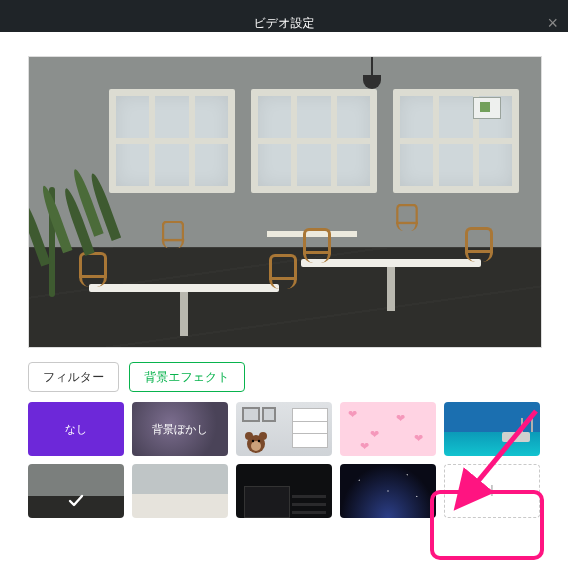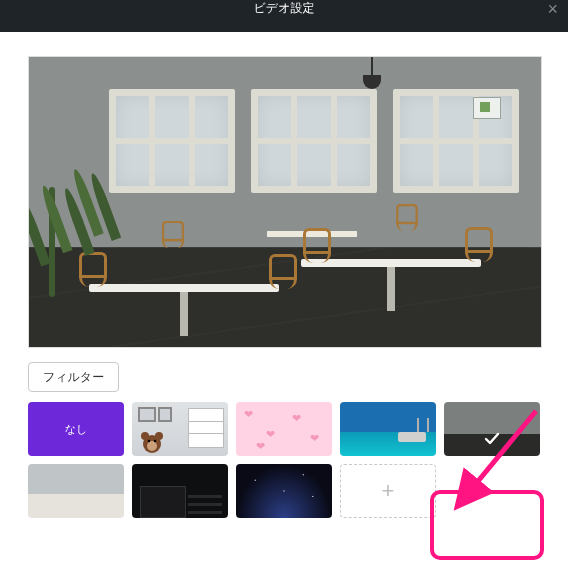--- a/index.html
+++ b/index.html
@@ -1,16 +1,16 @@
 <!DOCTYPE html>
 <html><head>
 <meta charset="utf-8">
 <style>
   html,body{margin:0;padding:0;width:568px;height:570px;background:#fff;font-family:'Hiragino Sans','Meiryo',sans-serif;overflow:hidden}
-  .titlebar{background:#1f2428;height:32px;display:flex;align-items:flex-start;position:relative}
+  .titlebar{background:#1f2428;height:32px;display:flex;align-items:flex-end;position:relative}
   .titlebar .title{color:#fff;font-size:12px;margin:0 auto}
   .titlebar .close{position:absolute;right:10px;color:#888;font-size:18px;cursor:pointer;line-height:1}
   .content{padding:24px 28px 18px 28px}
   .preview{width:512px;height:290px;border:1px solid #ddd;background:#6f7472;position:relative;overflow:hidden}
   
   .preview .wall{position:absolute;left:0;right:0;top:0;height:200px;background:#8b8f8d}
   .preview .floor{position:absolute;left:0;right:0;bottom:0;height:100px;background:#2e2e2b}
   .preview .floor:before{content:"";position:absolute;left:0;right:0;top:0;height:100px;border-top:1px solid rgba(255,255,255,.07);background:
     repeating-linear-gradient(-8deg,rgba(255,255,255,.02) 0 2px,transparent 2px 60px)}
   .preview .win{position:absolute;top:32px;width:118px;height:96px;background:#cfd7da;border:4px solid #dcdcd2;border-radius:2px;box-shadow:inset 0 0 20px rgba(0,0,0,.1)}
@@ -130,25 +130,29 @@
       <div class="chair c2"></div>
       <div class="chair c3"></div>
     <div class="chair c4"></div>
       <div class="chair c5"></div>
       <div class="chair c6"></div>
     <div class="plant"></div>
   </div>
 
   <div class="tabs">
     <div class="tab">フィルター</div>
+    <div class="tab active">背景エフェクト</div>
   </div>
 
   <div class="grid-thumbs">
     <div class="thumb t-none">
         <span>なし</span>
+      </div>
+    <div class="thumb t-blur">
+        <span>背景ぼかし</span>
       </div>
     <div class="thumb t-bear">
       <div class="frm f1"></div>
         <div class="frm f2"></div>
         <div class="shelf"></div>
       <svg width="28" height="26">
           <circle cx="14" cy="16" r="9" fill="#7a4a2b"></circle>
           <circle cx="7" cy="8" r="4" fill="#7a4a2b"></circle>
           <circle cx="21" cy="8" r="4" fill="#7a4a2b"></circle>
           <circle cx="14" cy="18" r="5" fill="#caa17b"></circle>

